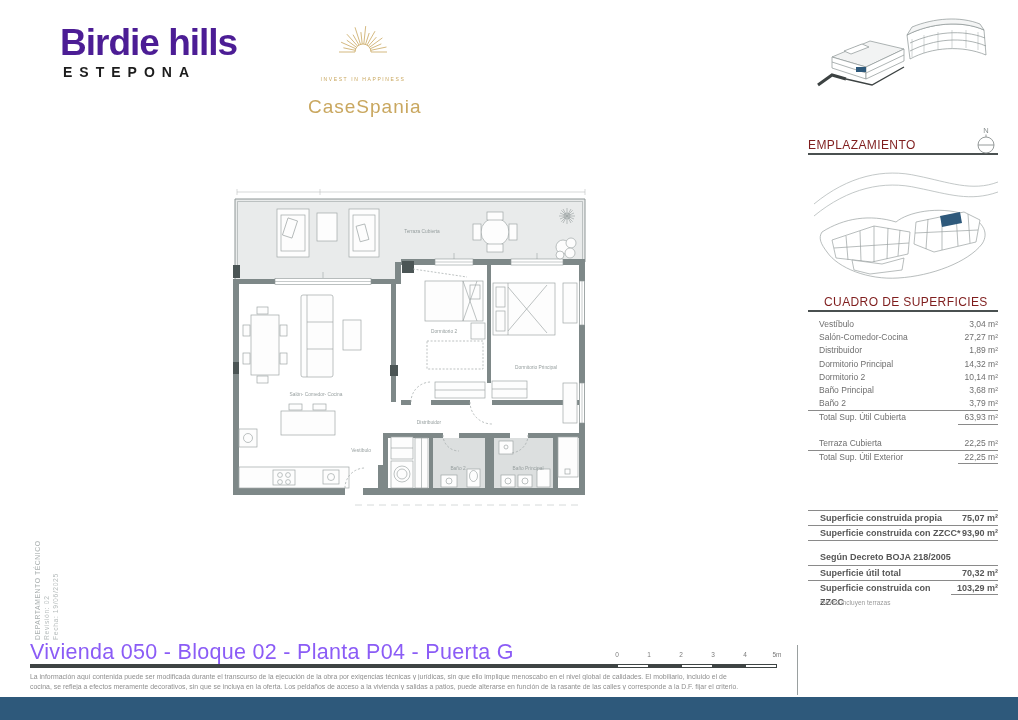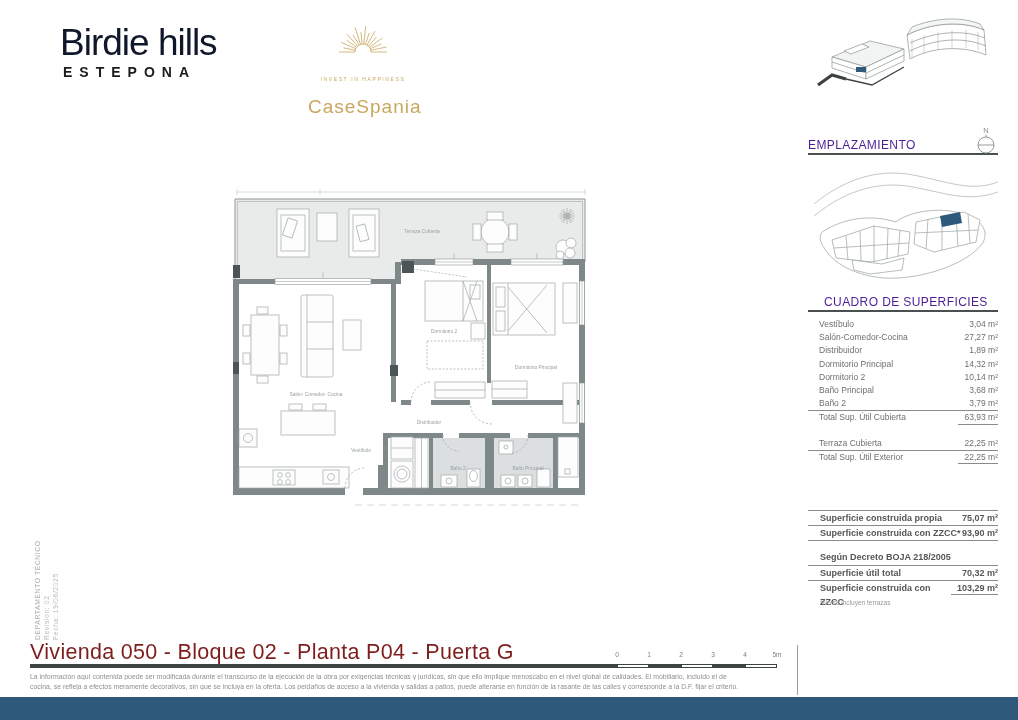--- a/index.html
+++ b/index.html
@@ -1,43 +1,43 @@
 <!DOCTYPE html>
 <html><head>
 <meta charset="utf-8">
 <style>
   html,body{margin:0;padding:0;background:#ffffff;}
   .page{position:relative;width:1018px;height:720px;background:#fff;overflow:hidden;
         font-family:"Liberation Sans",sans-serif;}
   .abs{position:absolute;}
 
   
-  .birdie{left:60px;top:22px;font-size:37px;font-weight:400;letter-spacing:-1px;color:#0f172a;}
+  .birdie{left:60px;top:22px;font-size:37px;font-weight:700;letter-spacing:-1px;color:#4c1d95;}
   .estepona{left:63px;top:64px;font-size:14px;font-weight:700;letter-spacing:7px;color:#1c1c1c;}
   .casespania{left:308px;top:52px;width:110px;text-align:center;font-size:19px;color:#c9a75f;letter-spacing:1px;}
   .casetag{left:308px;top:76px;width:110px;text-align:center;font-size:5px;color:#c9a75f;letter-spacing:1.6px;}
 
   
-  .sideheading{font-size:12px;color:#4c1d95;letter-spacing:.4px;}
+  .sideheading{font-size:12px;color:#7f1d1d;letter-spacing:.4px;}
   .rule{height:2px;background:#4a5050;}
   .surftable{left:808px;top:318px;width:190px;font-size:8.5px;color:#6f6f6f;}
   .trow{display:flex;justify-content:space-between;height:13.2px;line-height:13.2px;padding-left:11px;}
   .trow.total{border-top:1px solid #8a8a8a;}
   .uval{position:relative;}
   .uval:after{content:"";position:absolute;left:-6px;right:0;bottom:0;height:1px;background:#8a8a8a;}
   .spacer12{height:12px;}
   .boldblock{left:808px;top:510px;width:190px;font-size:9px;font-weight:700;color:#565656;}
   .brow{display:flex;justify-content:space-between;height:14px;line-height:14px;padding-left:12px;}
   .bt{border-top:1px solid #8a8a8a;}
   .bb{border-bottom:1px solid #8a8a8a;}
   .decree{height:15px;line-height:15px;padding-left:12px;}
   .footnote{padding-left:12px;font-weight:400;font-size:6.5px;color:#9a9a9a;margin-top:4px;}
 
   
-  .sheettitle{left:30px;top:640px;font-size:21.5px;color:#7f1d1d;letter-spacing:.3px;}
+  .sheettitle{left:30px;top:640px;font-size:21.5px;color:#8b5cf6;letter-spacing:.3px;}
   .titlerule{left:30px;top:664px;width:587px;height:3.5px;background:#3e4444;}
   .scaleseg{top:664px;height:3.5px;border:0.8px solid #3e4444;box-sizing:border-box;}
   .seg-dark{background:#3e4444;}
   .seg-light{background:#ffffff;}
   .scalelabel{top:651px;width:20px;margin-left:-10px;text-align:center;font-size:6.5px;color:#7c7c7c;}
   .disc{left:30px;top:673px;width:766px;font-size:6.9px;color:#8f8f8f;white-space:nowrap;overflow:hidden;}
   .disc2{top:683px;}
   .vdivider{left:797px;top:645px;width:1px;height:50px;background:#9aa0a0;}
   .footerbar{left:0;top:697px;width:1018px;height:23px;}
 

